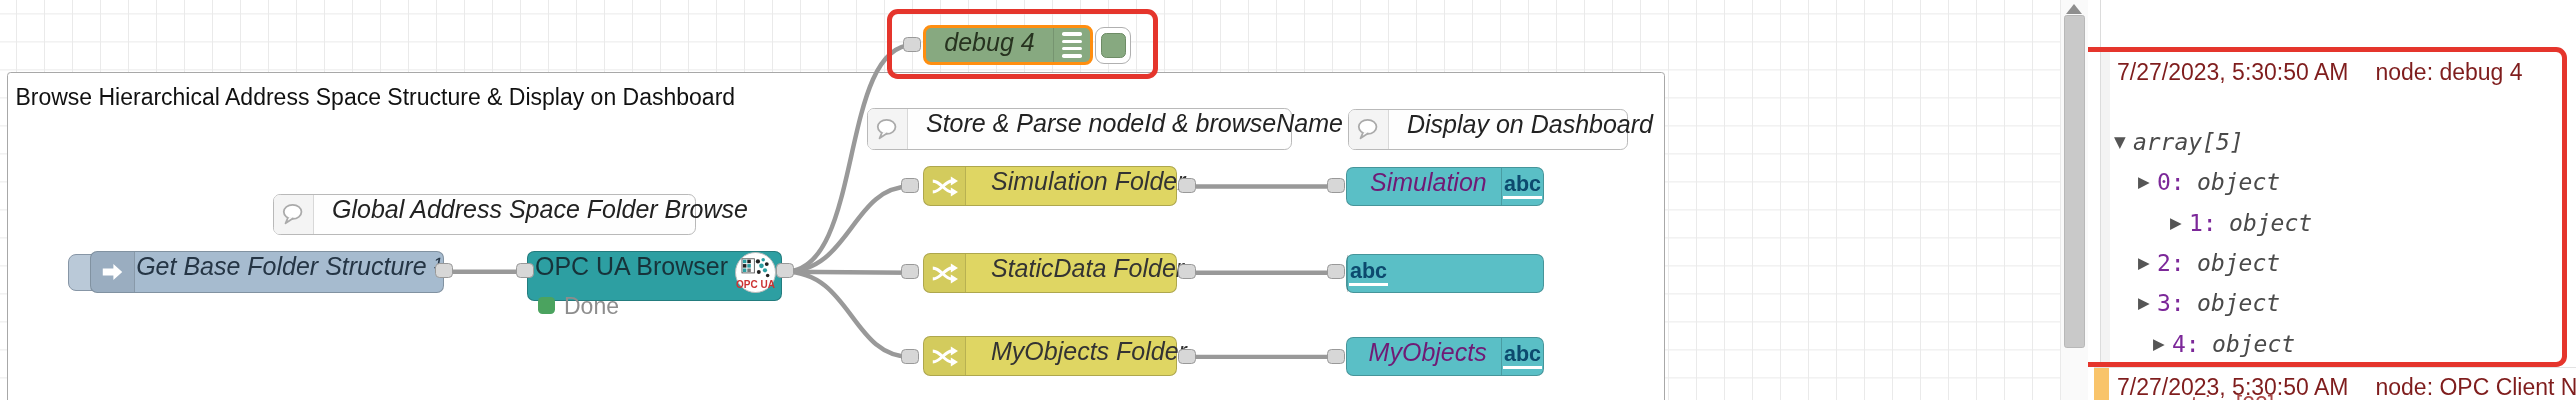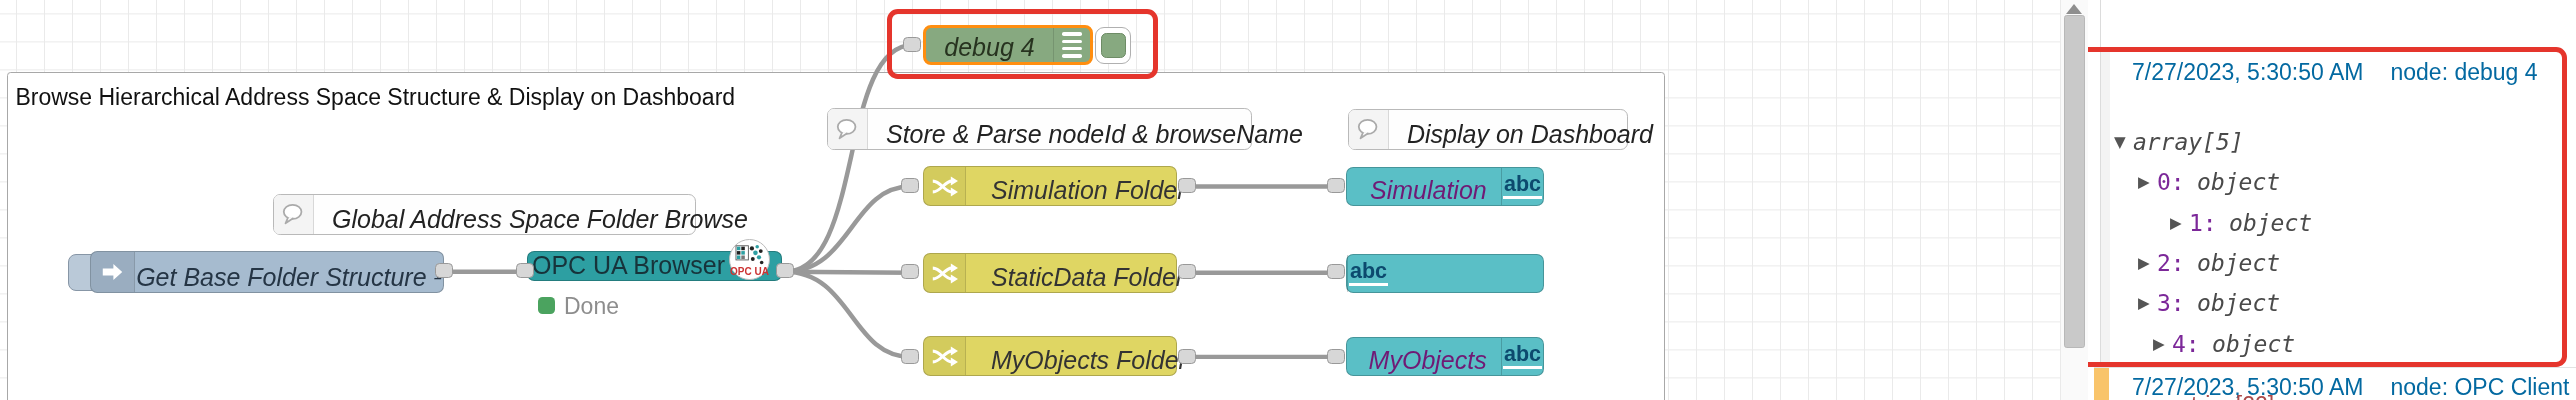--- a/index.html
+++ b/index.html
@@ -24,45 +24,45 @@
   .group-title{
     position:absolute;left:7.2px;top:10.8px;font-size:23px;color:#111;white-space:nowrap;
   }
   svg.wires{position:absolute;left:0;top:0;z-index:2;}
   svg.wires path{stroke:#999;stroke-width:5;fill:none;stroke-linecap:round;}
   .port{
     position:absolute;width:18px;height:15.2px;background:#d7d7d7;
     border:1.8px solid #999;border-radius:4.5px;z-index:4;box-sizing:border-box;
   }
   .node{
-    position:absolute;display:flex;align-items:flex-end;box-sizing:border-box;
+    position:absolute;display:flex;align-items:flex-start;box-sizing:border-box;
     border:1.8px solid rgba(0,0,0,0.22);border-radius:7.2px;z-index:3;
     font-style:italic;font-size:25px;color:#2d2d2d;white-space:nowrap;
   }
   .icon-cell{
     align-self:stretch;display:flex;align-items:center;justify-content:center;flex:none;
   }
   
   .comment{background:#fefefe;border-color:#b9b9b9;}
   .comment .icon-cell{width:39px;background:#f4f4f4;border-right:1.8px solid #d8d8d8;border-radius:5.4px 0 0 5.4px;}
   .comment .lbl{flex:1;text-align:center;padding:0 18px;color:#222;}
   
   .inject-btn{
     position:absolute;left:68px;top:254px;width:34px;height:37px;box-sizing:border-box;
     background:#bac9d8;border:1.8px solid #8796a6;border-radius:8px;z-index:3;
   }
   .inject{background:#a6bbcf;left:90px;top:251px;width:354px;height:42px;}
   .inject .icon-cell{width:43px;background:rgba(0,0,0,0.07);border-right:0.9px solid rgba(0,0,0,0.12);border-radius:5.4px 0 0 5.4px;}
   .inject .lbl{flex:1;text-align:center;color:#253545;}
   
-  .opcua{background:#2d9fa2;left:527px;top:251px;width:255px;height:30px;}
+  .opcua{background:#2d9fa2;left:527px;top:251px;width:255px;height:50px;}
   .opcua .lbl{flex:1;text-align:center;font-style:normal;color:#17333a;}
   .opcua-circle{
     width:39px;height:39px;border-radius:50%;background:#fff;border:0.9px solid #bbb;
-    margin-right:11px;flex:none;display:flex;flex-direction:column;align-items:center;justify-content:center;
+    margin-right:5px;flex:none;display:flex;flex-direction:column;align-items:center;justify-content:center;
   }
   .opcua-circle .tiny{font-size:10px;font-style:normal;font-weight:bold;color:#c33;line-height:9px;}
   .status-dot{position:absolute;left:538px;top:297px;width:17px;height:17px;background:#4ba35f;border-radius:4.5px;z-index:3;}
   .status-text{position:absolute;left:564px;top:293px;font-size:23px;color:#8d8d8d;z-index:3;}
   
   .switch{background:#dfd663;width:254px;height:40px;left:923px;}
   .switch .icon-cell{width:41px;background:rgba(0,0,0,0.05);border-right:0.9px solid rgba(0,0,0,0.13);border-radius:5.4px 0 0 5.4px;}
   .switch .lbl{padding-left:25px;color:#333;}
   
   .uitext{background:#5abfc6;width:198px;height:39px;left:1346px;}
@@ -88,21 +88,21 @@
     position:absolute;left:5.4px;top:3.6px;width:0;height:0;
     border-left:8px solid transparent;border-right:8px solid transparent;border-bottom:10px solid #8f8f8f;
   }
   .vscroll .thumb{position:absolute;left:2.7px;top:15.2px;width:21.5px;height:333px;background:#c9c9c9;border:0.9px solid #b8b8b8;border-radius:2.7px;box-sizing:border-box;}
   
   .sidebar{position:absolute;left:2088px;top:0;width:488px;height:401px;background:#fff;z-index:6;overflow:hidden;}
   .sidebar .divider{position:absolute;left:11.6px;top:0;width:1.8px;height:401px;background:#dcdcdc;}
   .msg1-gutter{position:absolute;left:13.4px;top:51px;width:9px;height:316px;background:#f3f3f3;}
   .msg2-sep{position:absolute;left:6.3px;top:367px;width:482px;height:0.9px;background:#e3e3e3;}
   .msg2-gutter{position:absolute;left:6.3px;top:368px;width:15.2px;height:32px;background:#f9c46a;}
-  .ts-row{position:absolute;font-size:23px;color:#0369a1;white-space:nowrap;margin-left:15px;}
+  .ts-row{position:absolute;font-size:23px;color:#7f1d1d;white-space:nowrap;}
   .ts-row .src{margin-left:27px;}
   .payload{position:absolute;font-size:23px;color:#ab4a4a;white-space:nowrap;}
   .tree-row{position:absolute;font-family:"DejaVu Sans Mono",monospace;font-size:23px;color:#4a4a4a;white-space:nowrap;}
   .tree-row .caret{font-family:"DejaVu Sans",sans-serif;font-size:15.2px;color:#555;vertical-align:2.7px;margin-right:7.2px;}
   .tree-row .idx{color:#7c2899;}
   .tree-row .typ{font-style:italic;margin-left:12.5px;}
   .tree-row .rootlbl{font-style:italic;}
   .sb-red-box{left:-10.8px;top:47px;width:490px;height:320px;}
 </style>
 </head>
@@ -154,21 +154,21 @@
 
   <div class="node comment" style="left:273px;top:194px;width:423px;height:41px;">
     <span class="icon-cell">
       <svg width="25" height="23" viewBox="0 0 28 26">
           <ellipse cx="13" cy="10" rx="10" ry="8" fill="#fff" stroke="#aaa" stroke-width="2"></ellipse>
           <path d="M8 16 L5 23 L14 17" fill="#fff" stroke="#aaa" stroke-width="2" stroke-linejoin="round"></path>
         </svg>
     </span>
     <span class="lbl">Global Address Space Folder Browse</span>
   </div>
-  <div class="node comment" style="left:827px;top:108px;width:425px;height:42px;">
+  <div class="node comment" style="left:867px;top:108px;width:425px;height:42px;">
     <span class="icon-cell">
       <svg width="25" height="23" viewBox="0 0 28 26">
           <ellipse cx="13" cy="10" rx="10" ry="8" fill="#fff" stroke="#aaa" stroke-width="2"></ellipse>
           <path d="M8 16 L5 23 L14 17" fill="#fff" stroke="#aaa" stroke-width="2" stroke-linejoin="round"></path>
         </svg>
     </span>
     <span class="lbl">Store &amp; Parse nodeId &amp; browseName</span>
   </div>
   <div class="node comment" style="left:1348px;top:109px;width:280px;height:41px;">
     <span class="icon-cell">

